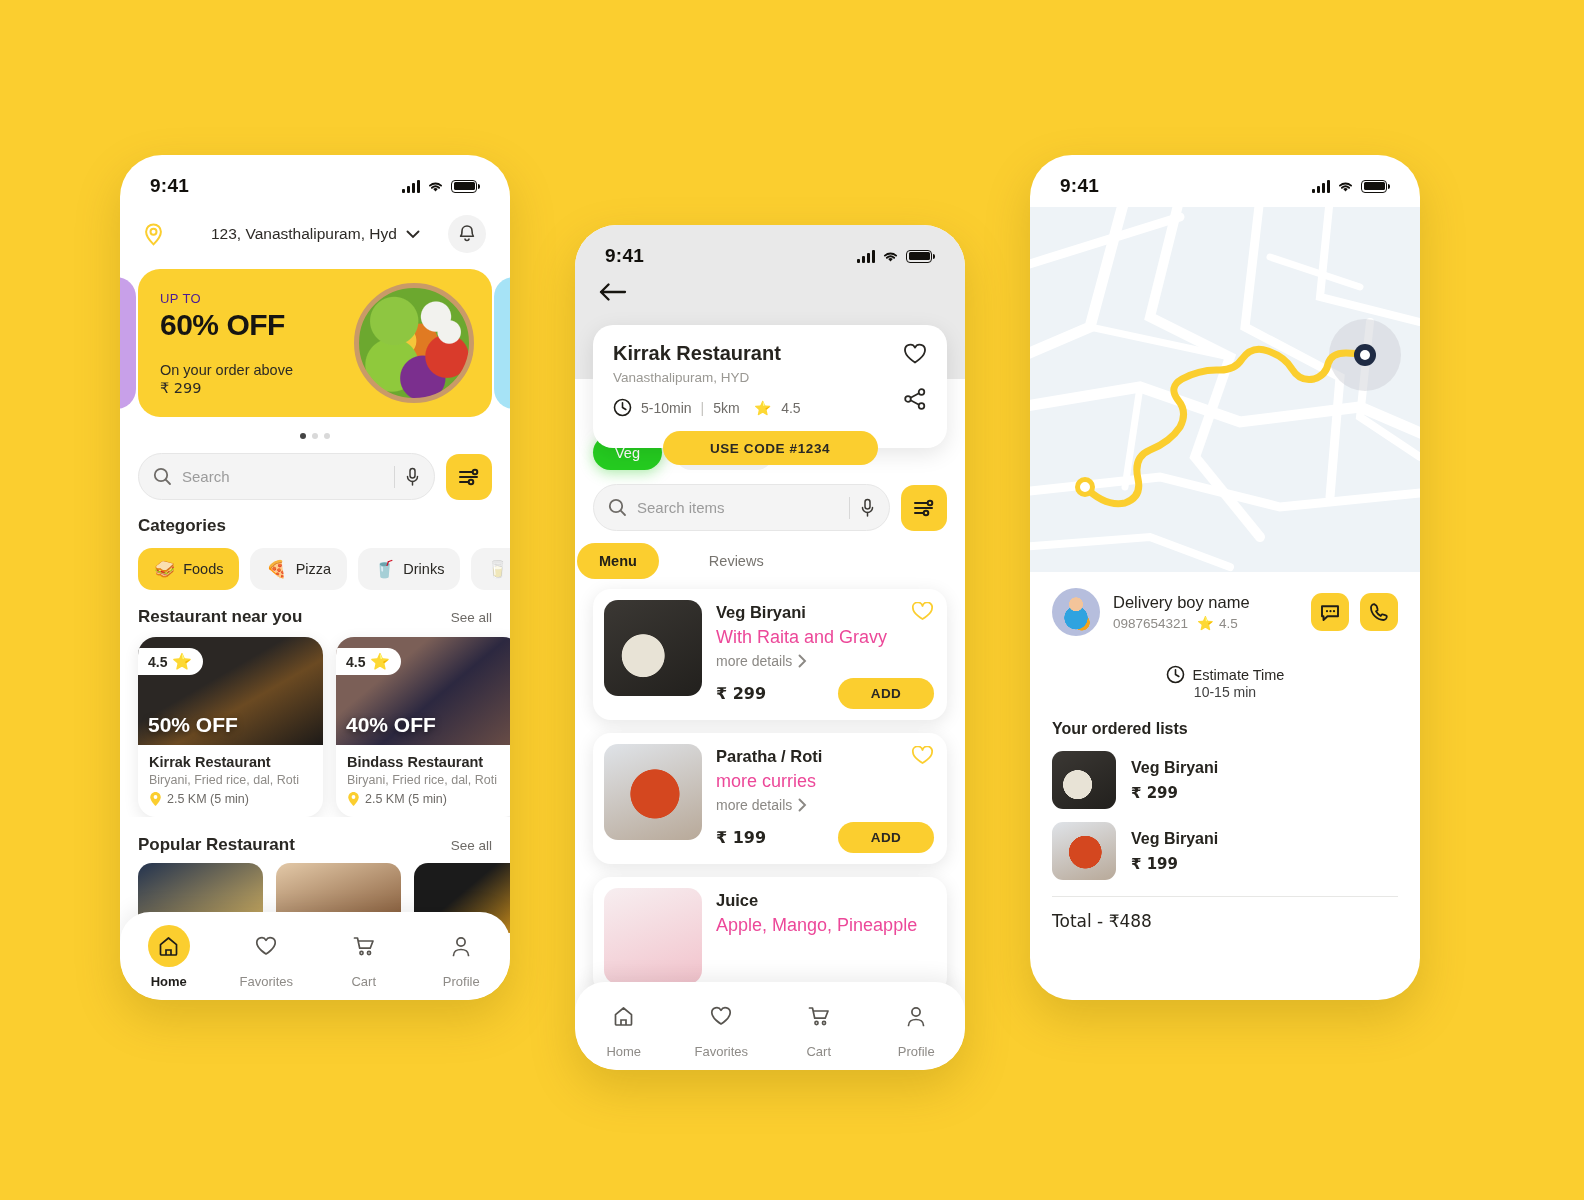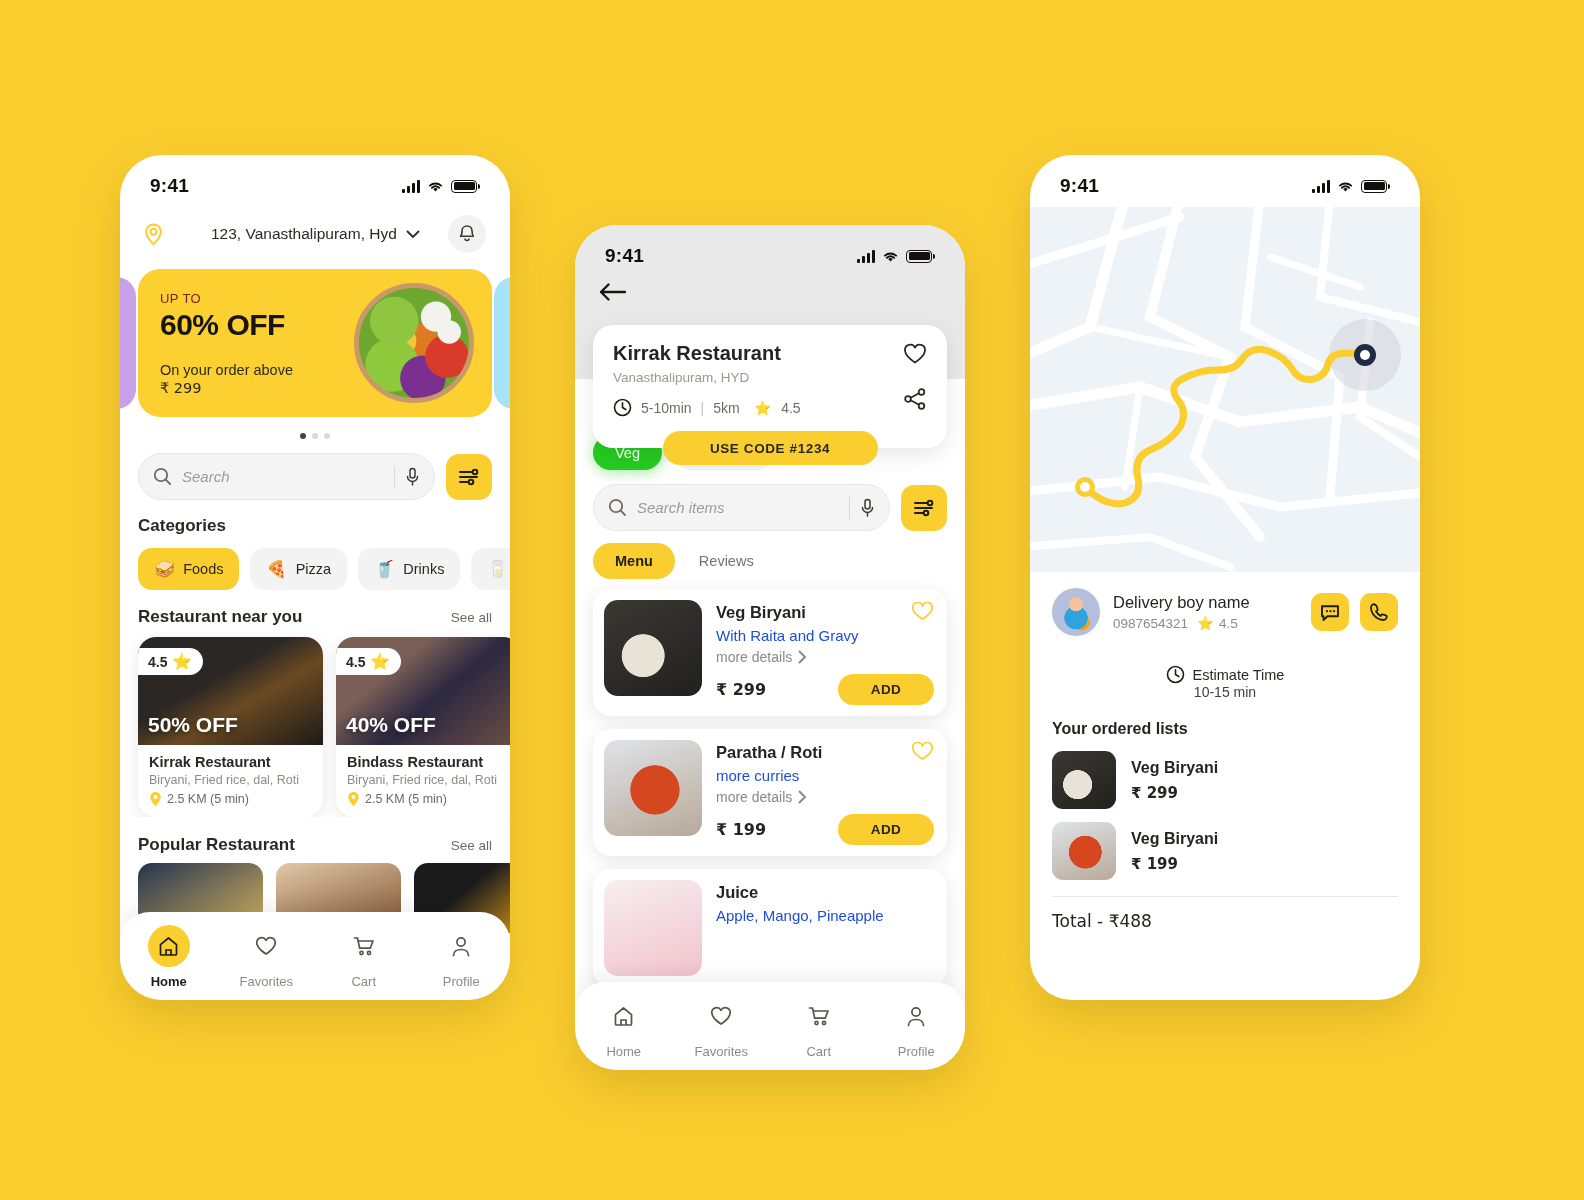--- a/index.html
+++ b/index.html
@@ -53,21 +53,21 @@
   }
   .side-card { position: absolute; top: 8px; width: 40px; height: 132px; border-radius: 20px; }
   .side-left  { left: -24px; background: #C8A0E9; }
   .side-right { right: -24px; background: #A6E3F6; }
   .banner {
     position: absolute; left: 18px; right: 18px; top: 0; height: 148px;
     background: #FBD030; border-radius: 22px; overflow: hidden;
     display: flex; align-items: center;
   }
   .banner-txt { padding-left: 22px; flex: 1; }
-  .b-upto { font-size: 13px; color: #7f1d1d; letter-spacing: .4px; }
+  .b-upto { font-size: 13px; color: #4c1d95; letter-spacing: .4px; }
   .b-big  { font-size: 30px; font-weight: bold; color: #171512; margin: 2px 0 20px; letter-spacing: -.5px; }
   .b-sub  { font-size: 14.5px; color: #2c2a26; }
   .b-amt  { font-size: 14.5px; color: #2c2a26; margin-top: 2px; }
   .food-bowl {
     width: 120px; height: 120px; border-radius: 50%; margin-right: 18px;
     flex: none; overflow: hidden; position: relative;
     background: radial-gradient(circle at 32% 30%, #8ec641 0 22%, transparent 23%),
                 radial-gradient(circle at 70% 26%, #f2f2ee 0 13%, transparent 14%),
                 radial-gradient(circle at 82% 40%, #f2f2ee 0 10%, transparent 11%),
                 radial-gradient(circle at 80% 62%, #d93b2b 0 19%, transparent 20%),
@@ -75,21 +75,21 @@
                 radial-gradient(circle at 30% 70%, #8fc93c 0 24%, transparent 25%),
                 radial-gradient(circle at 38% 48%, #f5c63a 0 17%, transparent 18%),
                 radial-gradient(circle at 56% 48%, #e07a22 0 20%, transparent 21%),
                 #6ca82f;
     border: 5px solid #c99a68;
   }
   .dots { display: flex; gap: 6px; justify-content: center; margin-top: 14px; }
   .dots i { width: 6px; height: 6px; border-radius: 50%; background: #d9d9d9; display: block; }
   .dots i.on { background: #444; }
 
-  .search-row { display: flex; align-items: center; gap: 11px; padding: 14px 18px 0 18px; font-style: italic; }
+  .search-row { display: flex; align-items: center; gap: 11px; padding: 14px 18px 0 18px; }
   .searchbox {
     flex: 1; height: 47px; border-radius: 24px; background: #f4f4f4;
     border: 1px solid #e6e6e6; display: flex; align-items: center; padding: 0 14px; gap: 10px;
   }
   .searchbox .ph { flex: 1; font-size: 15px; color: #9b9b9b; }
   .divider-v { width: 1px; height: 22px; background: #d8d8d8; }
   .filter-btn {
     width: 46px; height: 46px; border-radius: 13px; background: #FBCE2F;
     display: flex; align-items: center; justify-content: center;
   }
@@ -165,36 +165,36 @@
     margin: 14px auto -33px; width: 215px; height: 34px; background: #FBCE2F;
     border-radius: 17px; display: flex; align-items: center; justify-content: center;
     font-size: 13.5px; font-weight: bold; letter-spacing: .6px; color: #2a2824;
   }
   .vegrow { display: flex; gap: 12px; padding: 56px 18px 0; }
   .pill {
     height: 35px; border-radius: 18px; display: flex; align-items: center;
     padding: 0 22px; font-size: 14.5px; background: #f2f2f2; color: #3a3833;
   }
   .pill.veg { background: #25cc20; color: #fff; box-shadow: 0 3px 14px rgba(37,204,32,.38); }
-  .tabs { display: flex; align-items: center; gap: 2px; padding: 12px 18px 0; }
+  .tabs { display: flex; align-items: center; gap: 28px; padding: 12px 2px 0; }
   .tab { height: 36px; border-radius: 18px; display: flex; align-items: center; padding: 0 22px; font-size: 14.5px; color: #77746f; }
   .tab.active { background: #FBCE2F; color: #232118; font-weight: bold; }
 
   .menu-list { padding: 10px 18px 0; display: flex; flex-direction: column; gap: 13px; }
   .menu-item {
     background: #fff; border-radius: 18px; box-shadow: 0 4px 18px rgba(0,0,0,.10);
     padding: 11px; display: flex; gap: 14px; position: relative; min-height: 110px;
   }
   .mi-img { width: 98px; height: 96px; border-radius: 14px; flex: none; }
   .mi-img.i1 { background: radial-gradient(circle at 40% 58%, #e8e3d6 0 26%, transparent 27%), linear-gradient(150deg,#3b3834,#22201d); }
   .mi-img.i2 { background: radial-gradient(circle at 52% 52%, #d4471f 0 34%, transparent 35%), linear-gradient(160deg,#dfe3e8,#b8a999); }
   .mi-img.i3 { background: linear-gradient(160deg,#f7eef0,#f2c3cc); }
   .mi-body { flex: 1; padding-top: 3px; }
   .mi-name { font-size: 16.5px; font-weight: bold; color: #26241f; }
-  .mi-desc { font-size: 15px; color: #1d4ed8; margin-top: 5px; }
+  .mi-desc { font-size: 18px; color: #ec4899; margin-top: 5px; }
   .mi-more { font-size: 14px; color: #8b8884; margin-top: 5px; display: flex; align-items: center; gap: 6px; }
   .mi-foot { display: flex; align-items: center; justify-content: space-between; margin-top: 9px; padding-right: 2px; }
   .mi-price { font-size: 16px; font-weight: bold; color: #26241f; }
   .add-btn {
     width: 96px; height: 31px; background: #FBCE2F; border-radius: 16px;
     display: flex; align-items: center; justify-content: center;
     font-size: 13.5px; font-weight: bold; color: #2a2824; letter-spacing: .4px;
   }
   .mi-heart { position: absolute; right: 14px; top: 13px; }
 

